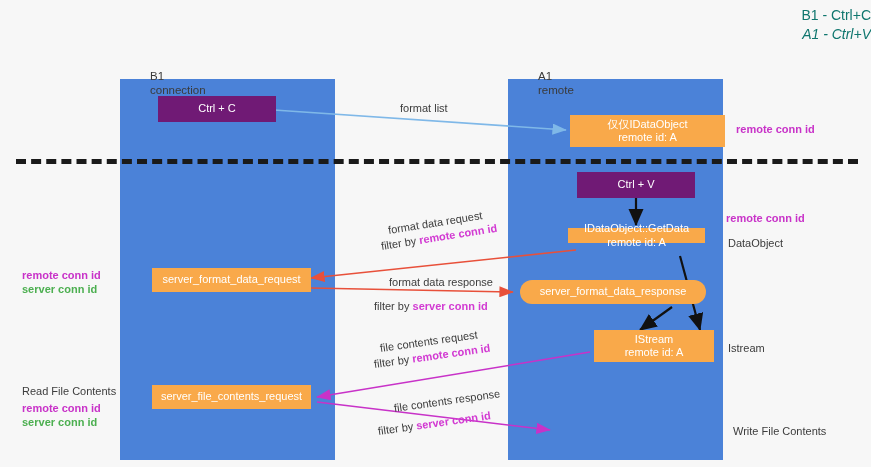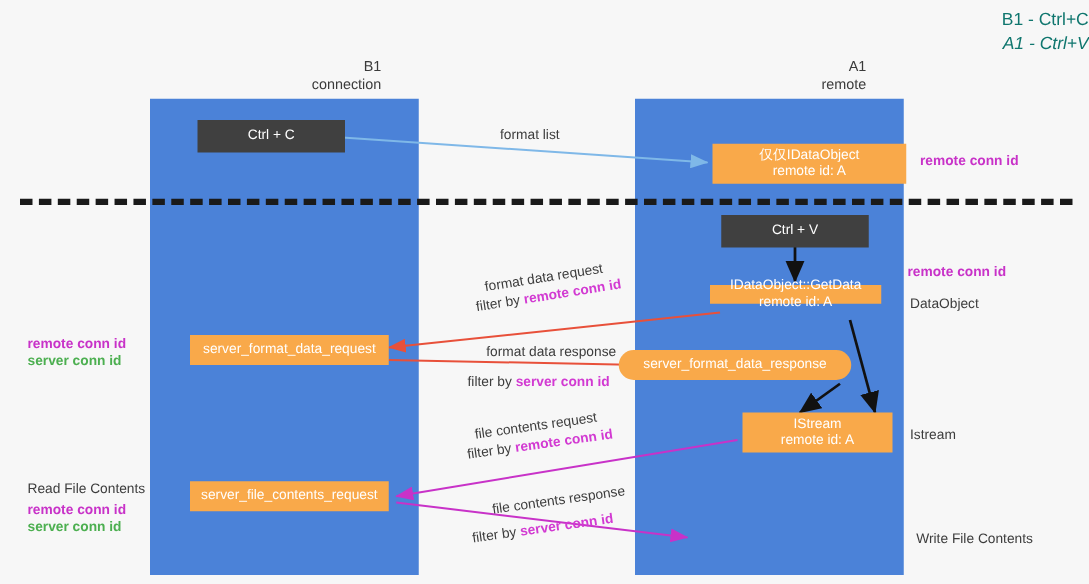--- a/index.html
+++ b/index.html
@@ -7,30 +7,30 @@
     width:871px;height:467px;
     background:#f7f7f7;
     font-family:"Liberation Sans","DejaVu Sans",sans-serif;
     position:relative;overflow:hidden;
   }
   #stage{position:absolute;left:0;top:0;width:871px;height:467px;}
   svg#wires{position:absolute;left:0;top:0;width:871px;height:467px;pointer-events:none;}
 
   .lane{position:absolute;background:#4b82d8;}
   .lane-title{
-    position:absolute;text-align:right;color:#3a3a3a;
-    font-size:11.5px;line-height:13px;
+    position:absolute;text-align:left;color:#3a3a3a;
+    font-size:11.5px;line-height:13px;margin-top:22px;
   }
 
   .node{
     position:absolute;display:flex;align-items:center;justify-content:center;
     text-align:center;color:#ffffff;font-size:11px;line-height:13.5px;
     box-sizing:border-box;padding:2px 4px;
   }
-  .node.green{background:#404040;}
+  .node.green{background:#701a75;}
   .node.orange{background:#f9a94a;}
 
   .mlabel{
     position:absolute;font-size:11px;color:#3c3c3c;line-height:14px;
     white-space:nowrap;
   }
   .mlabel .k-remote{color:#d23ad2;font-weight:bold;}
   .mlabel .k-server{color:#d23ad2;font-weight:bold;}
   .rot-up{transform:rotate(-9deg);transform-origin:left center;}
   .rot-up2{transform:rotate(-8deg);transform-origin:left center;}
@@ -113,21 +113,21 @@
     <span>remote id: A</span>
   </div>
 
   <div class="node orange" style="left:594px;top:330px;width:120px;height:32px;flex-direction:column;">
     <span>IStream</span>
     <span>remote id: A</span>
   </div>
 
   <div class="node orange" style="left:152px;top:268px;width:159px;height:24px;">server_format_data_request</div>
 
-  <div class="node orange" style="left:495px;top:280px;width:186px;height:24px;border-radius:12px;">server_format_data_response</div>
+  <div class="node orange" style="left:520px;top:280px;width:186px;height:24px;border-radius:12px;">server_format_data_response</div>
 
   <div class="node orange" style="left:152px;top:385px;width:159px;height:24px;">server_file_contents_request</div>
 
 
   <div class="mlabel" style="left:400px;top:101px;">format list</div>
 
   <div class="mlabel rot-up" style="left:388px;top:223px;">format data request</div>
   <div class="mlabel rot-up" style="left:381px;top:239px;">
     <span>filter by </span><span class="k-remote">remote conn id</span>
   </div>

